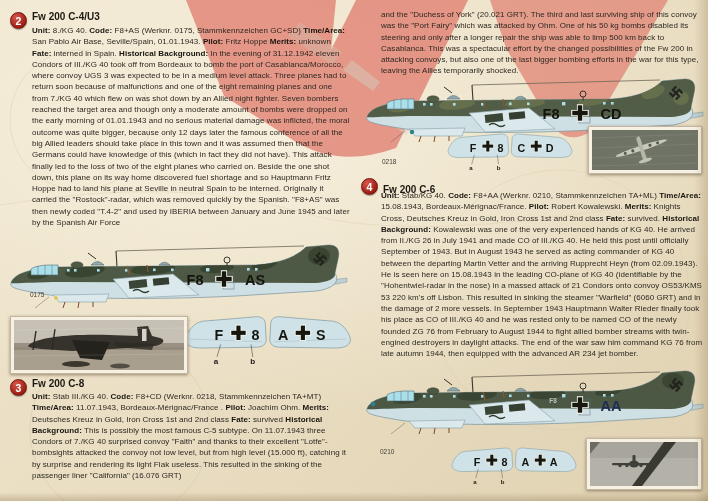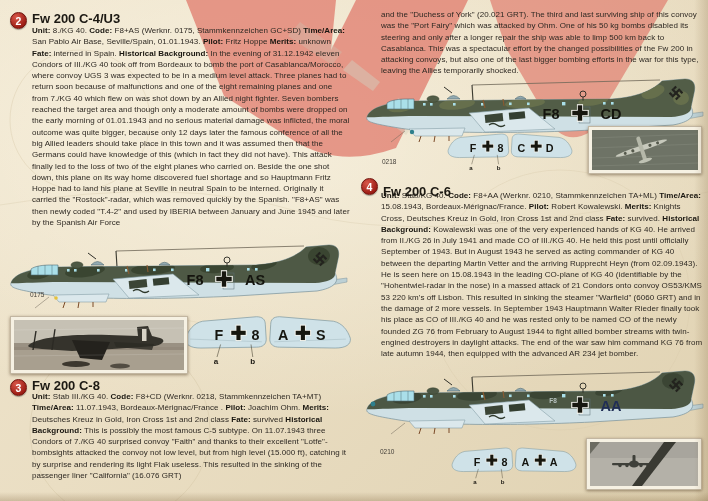--- a/index.html
+++ b/index.html
@@ -15,21 +15,21 @@
   .edge-right{ position:absolute; right:0; top:0; width:14px; height:100%;
     background:linear-gradient(to right, rgba(110,80,40,0), rgba(110,80,40,.20)); z-index:4; }
   .edge-bottom{ position:absolute; left:0; bottom:0; width:100%; height:9px;
     background:linear-gradient(to bottom, rgba(110,80,40,0), rgba(110,80,40,.25)); z-index:4; }
 
   .badge{ position:absolute; width:17px; height:17px; border-radius:50%;
     background:radial-gradient(circle at 35% 28%, #d85749, #a02017 68%, #7c140e);
     border:1px solid #6f120c; color:#fff; font-weight:bold; font-size:10.5px;
     display:flex; align-items:center; justify-content:center; z-index:3;
     box-shadow:0 1px 1px rgba(0,0,0,.35); }
-  .sec-title{ position:absolute; font-weight:bold; font-size:13px; color:#1c1913; z-index:3; }
+  .sec-title{ position:absolute; font-weight:bold; font-size:10px; color:#1c1913; z-index:3; }
   .body-text{ position:absolute; font-size:8px; line-height:11.3px; z-index:2;
     color:#2d2822; letter-spacing:.05px; }
   .body-text b{ color:#191610; }
   .wk{ position:absolute; font-size:6.5px; color:#45403a; z-index:3; }
 
   .profile{ position:absolute; z-index:1; }
   .profile .olive{ fill:var(--olive,#4e5945); }
   .profile .blotch{ fill:var(--blotch,#39432f); opacity:.9; }
   .profile.p2{ --olive:#525d47; --blotch:#68714d; }
   .profile.p3{ --olive:#4c5744; --blotch:#3a4433; }

